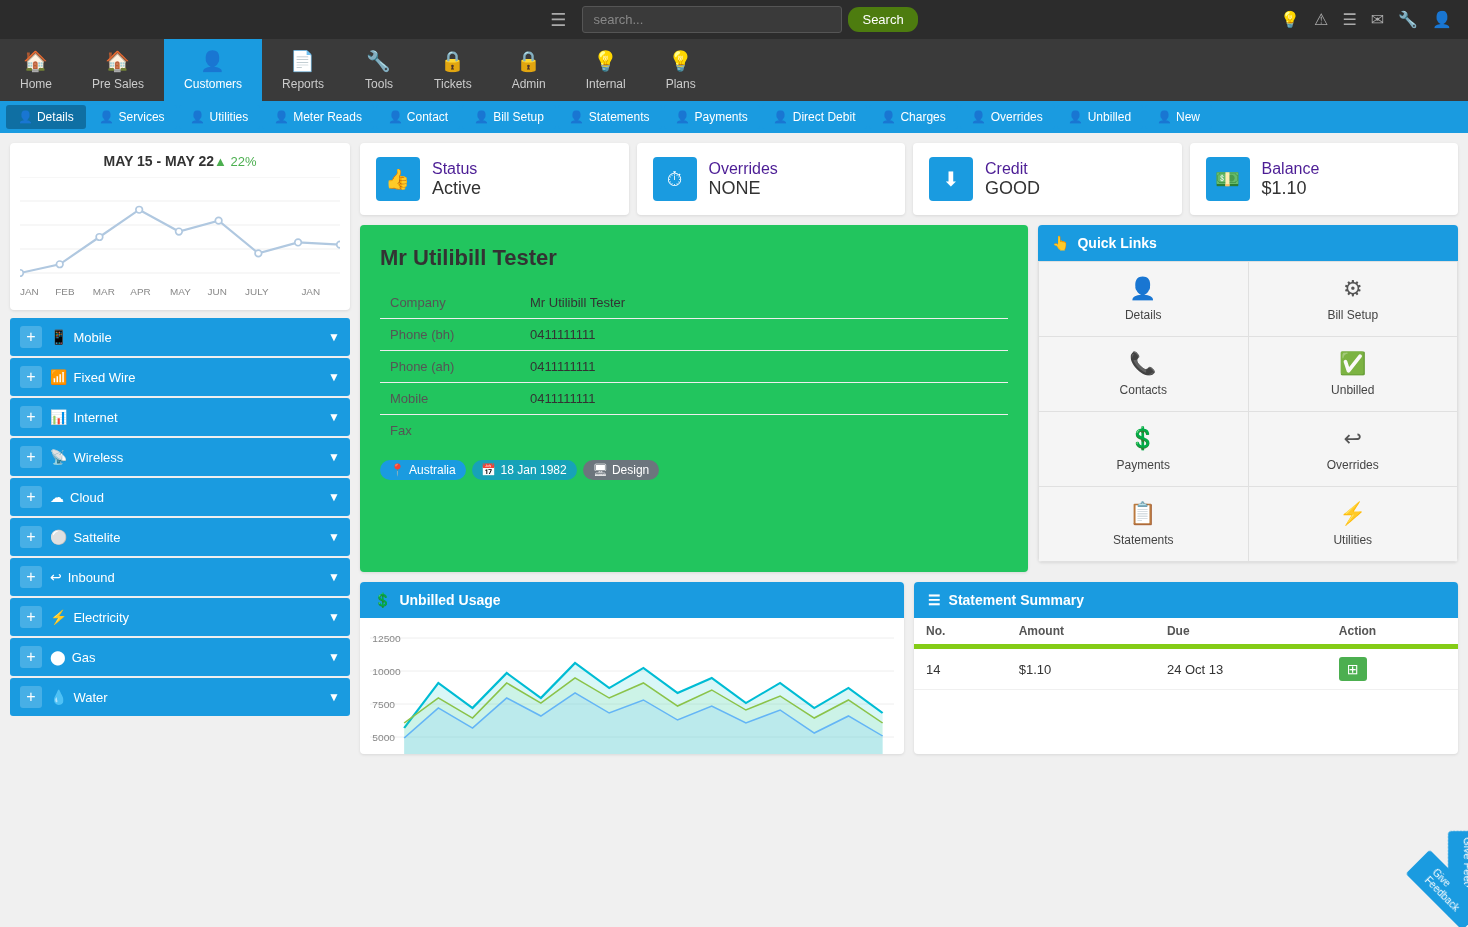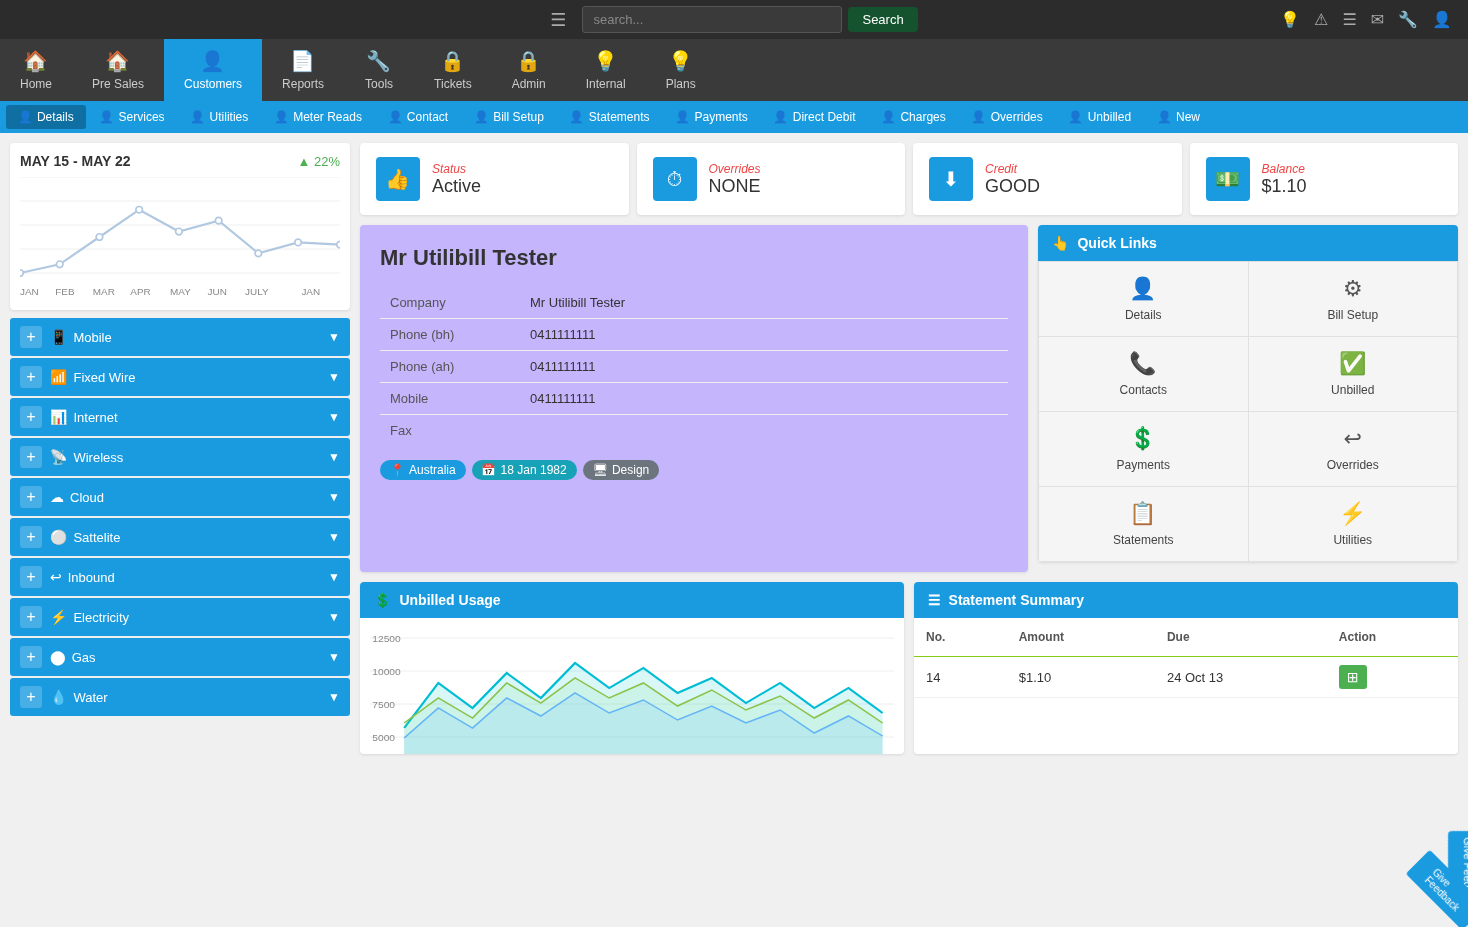--- a/index.html
+++ b/index.html
@@ -30,26 +30,26 @@
       width: 260px;
       padding: 5px 10px;
       border: 1px solid #555;
       background: #3a3a3a;
       color: #f0abfc;
       border-radius: 3px;
       font-size: 13px;
     }
     .top-bar input[type="text"]::placeholder { color: #888; }
     .top-bar .search-btn {
-      background: #14532d;
+      background: #4d7c0f;
       color: white;
       border: none;
       padding: 5px 14px;
       cursor: pointer;
-      border-radius: 4px;
+      border-radius: 11px;
       font-size: 13px;
     }
     .top-bar-icons {
       position: absolute;
       right: 16px;
       display: flex;
       align-items: center;
       gap: 14px;
       color: #aaa;
       font-size: 16px;
@@ -113,21 +113,21 @@
     }
     .date-range-card {
       background: white;
       border-radius: 4px;
       padding: 10px;
       margin-bottom: 8px;
       box-shadow: 0 1px 3px rgba(0,0,0,0.1);
     }
     .date-range-header {
       display: flex;
-      justify-content: space-between;
+      justify-content: center;
       align-items: center;
       margin-bottom: 8px;
     }
     .date-range-title { font-weight: bold; font-size: 14px; }
     .percent-badge { color: #4caf50; font-size: 13px; }
     .mini-chart { width: 100%; height: 120px; }
 
     .service-item {
       background: #1a9be0;
       color: white;
@@ -181,26 +181,26 @@
       color: white;
       width: 44px;
       height: 44px;
       border-radius: 4px;
       display: flex;
       align-items: center;
       justify-content: center;
       font-size: 20px;
       flex-shrink: 0;
     }
-    .stat-label { color: #ef4444; font-size: 12px; font-style: italic; }
+    .stat-label { color: #4c1d95; font-size: 16px; }
     .stat-value { font-size: 18px; font-weight: normal; color: #333; }
 
     
     .customer-card {
-      background: #c4b5fd;
+      background: #22c55e;
       border-radius: 4px;
       padding: 20px;
       margin-bottom: 0;
       box-shadow: 0 1px 3px rgba(0,0,0,0.1);
     }
     .customer-name { font-size: 22px; font-weight: bold; margin-bottom: 16px; color: #333; }
     .info-table { width: 100%; border-collapse: collapse; }
     .info-table tr { border-bottom: 1px solid #eee; }
     .info-table tr:last-child { border-bottom: none; }
     .info-table td { padding: 8px 10px; font-size: 13px; }
@@ -280,25 +280,25 @@
 
     
     .statement-card {
       background: white;
       border-radius: 4px;
       overflow: hidden;
       box-shadow: 0 1px 3px rgba(0,0,0,0.1);
     }
     .stmt-table { width: 100%; border-collapse: collapse; }
     .stmt-table th {
-      padding: 12px 12px;
+      padding: 6px 12px;
       text-align: left;
       font-size: 12px;
       color: #555;
-      border-bottom: 1px solid #84cc16;
+      border-bottom: 5px solid #84cc16;
       font-weight: 600;
     }
     .stmt-table td {
       padding: 8px 12px;
       font-size: 13px;
       border-bottom: 1px solid #f0f0f0;
     }
     .view-btn {
       background: #4caf50;
       color: white;

